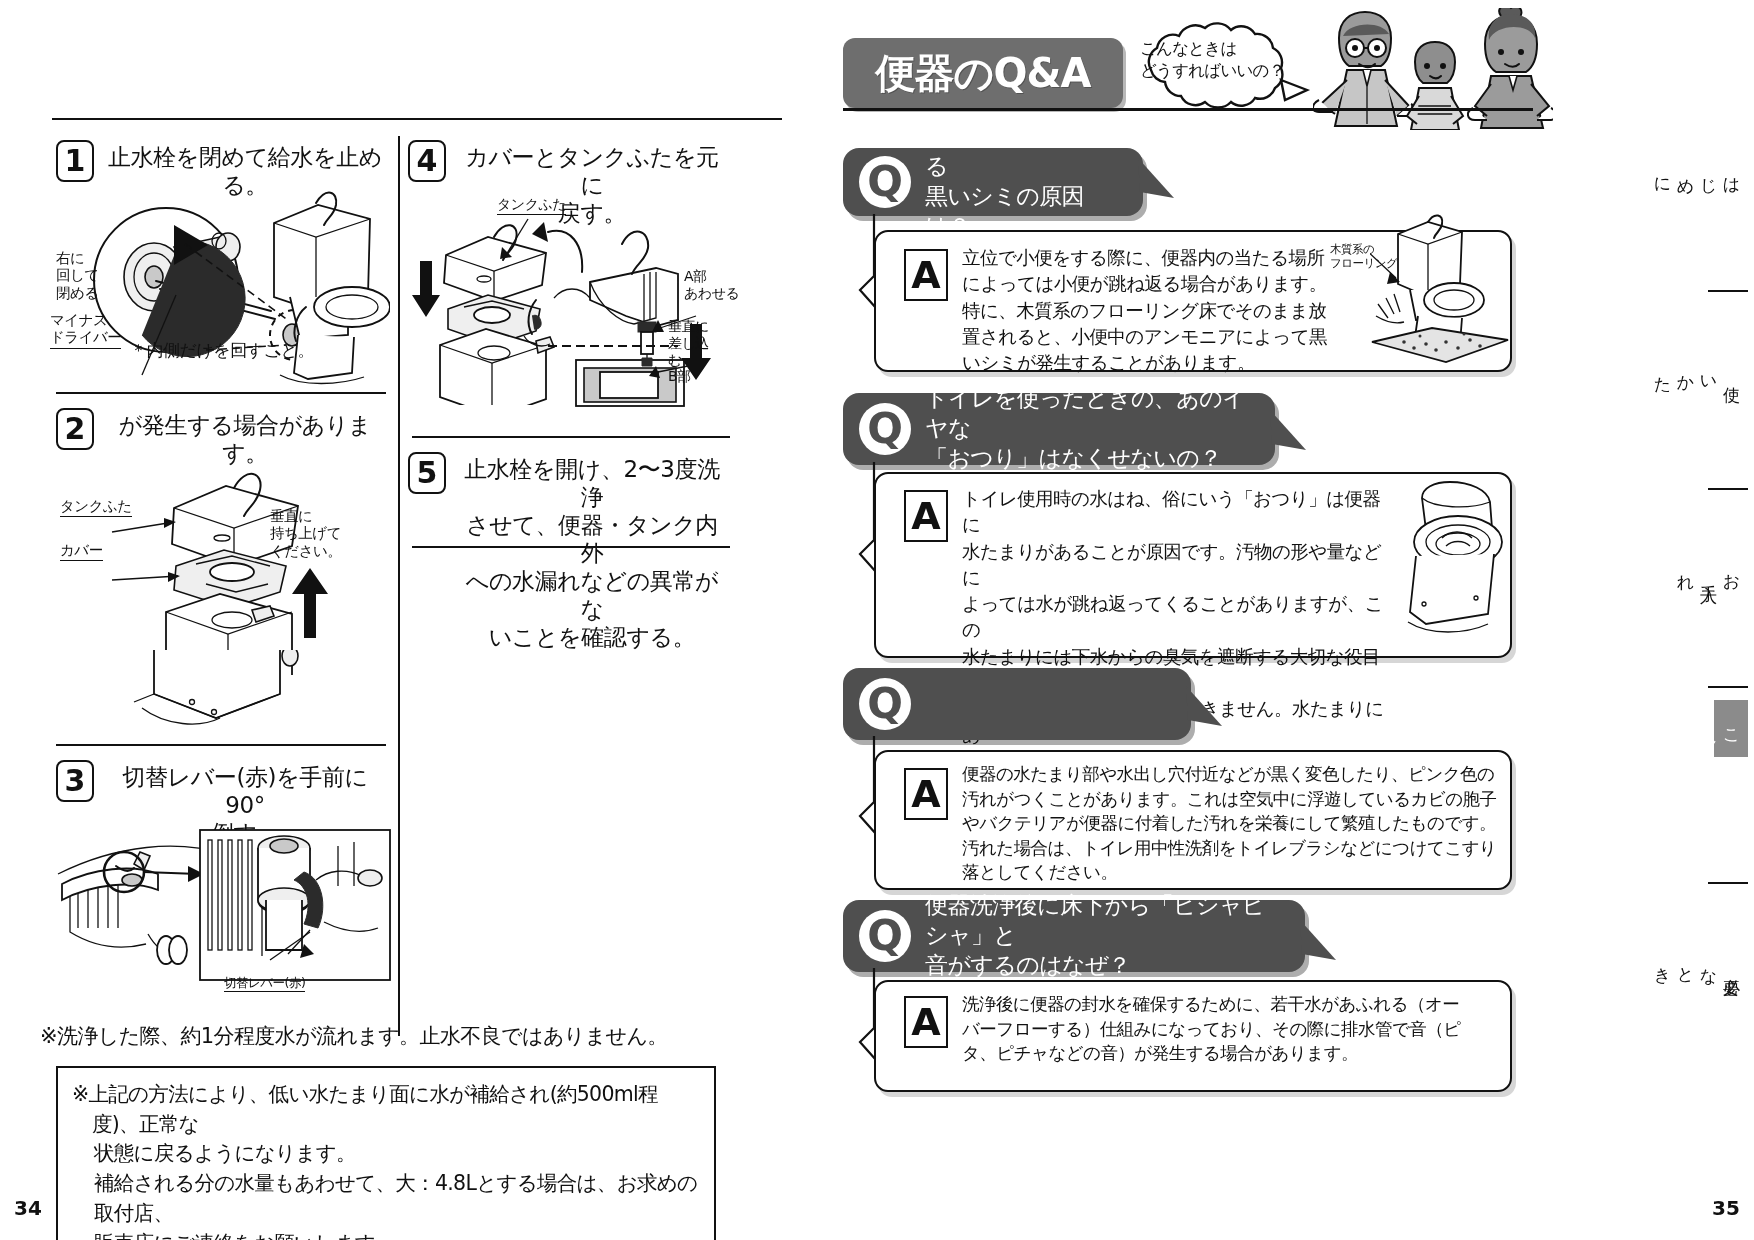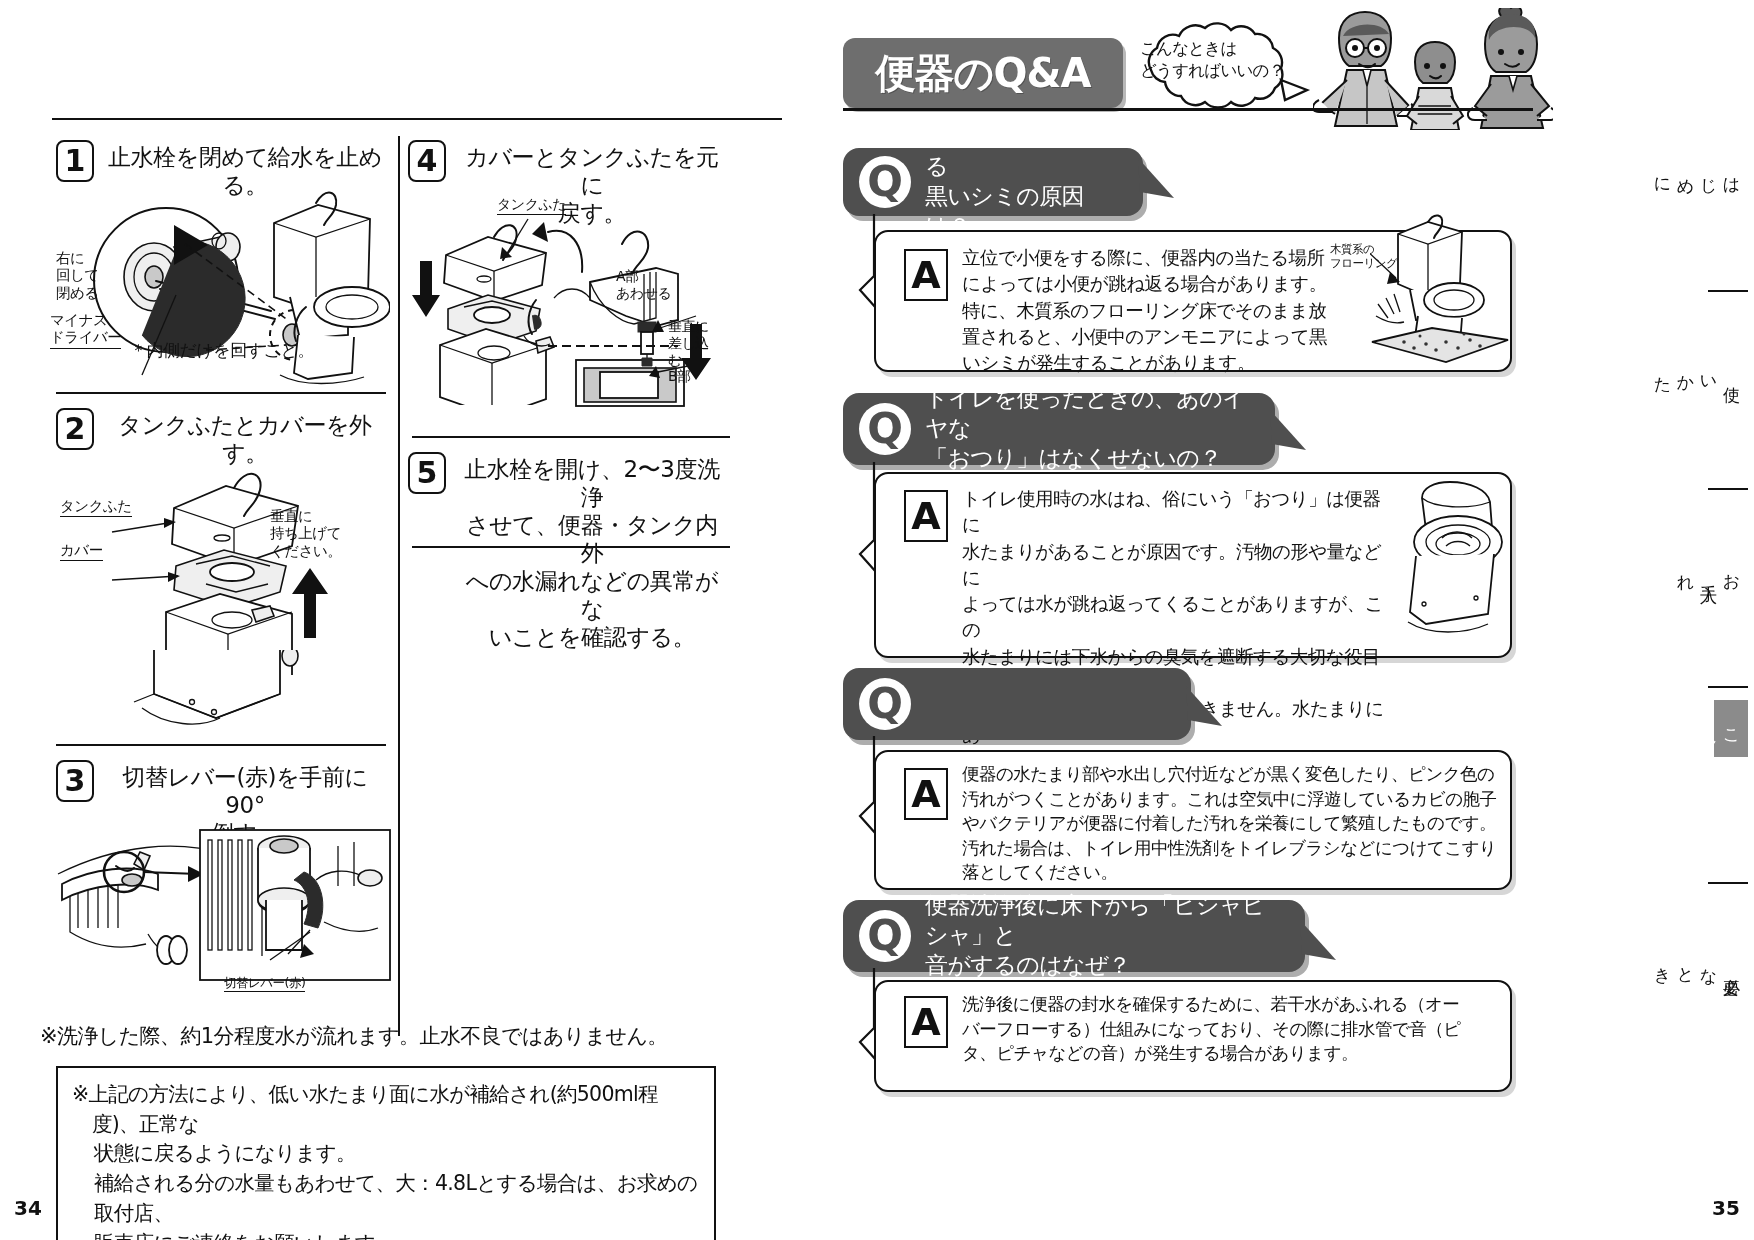--- a/index.html
+++ b/index.html
@@ -230,21 +230,21 @@
 閉める</div>
   <div class="lbl u" style="left:50px; top:312px;">マイナス
 ドライバー</div>
   <div class="lbl" style="left:130px; top:340px; font-size:17px;">＊内側だけを回すこと。</div>
 
   <div class="step-rule" style="left:56px; top:392px; width:330px;"></div>
 
   <div class="step" style="left:56px; top:408px; width:330px;">
     <div class="step-head">
       <div class="step-num">2</div>
-      <div class="step-title">タンクふたとカバーを外す。</div>
+      <div class="step-title">が発生する場合があります。</div>
     </div>
   </div>
 
   <div class="art" style="left:56px; top:460px;">
     <svg width="330" height="215" viewBox="0 0 330 215">
 
       <path d="M118 48 l52 -22 72 20 -6 40 -58 20 -62 -22 z" class="fill-w"></path>
       <path d="M118 48 l60 20 64 -22" class="ink-thin"></path>
       <path d="M178 68 l0 38" class="ink-thin"></path>
       <path d="M178 28 c12 -22 30 -16 26 2 c-3 13 -11 16 -16 26" class="ink" stroke-width="3.2"></path>
@@ -418,21 +418,21 @@
 
       <path d="M142 108 L178 96" class="ink-thin"></path>
       <path d="M140 100 l6 12 -12 0 z" fill="#111"></path>
       <path d="M140 152 L180 144" class="ink-thin"></path>
       <path d="M138 146 l4 12 -11 -2 z" fill="#111"></path>
 
       <path d="M182 104 l0 34 -9 0 15 22 15 -22 -9 0 0 -34 z" fill="#111" transform="translate(-10,0)"></path>
     </svg>
   </div>
 
-  <div class="lbl" style="left:616px; top:268px; font-size:14px;">A部
+  <div class="lbl" style="left:684px; top:268px; font-size:14px;">A部
 あわせる</div>
   <div class="lbl" style="left:668px; top:318px; font-size:14px;">垂直に
 差し込
 む</div>
   <div class="lbl" style="left:668px; top:368px; font-size:14px;">B部</div>
 
   <div class="step-rule" style="left:412px; top:436px; width:318px;"></div>
 
   <div class="step" style="left:408px; top:452px; width:320px;">
     <div class="step-head">

